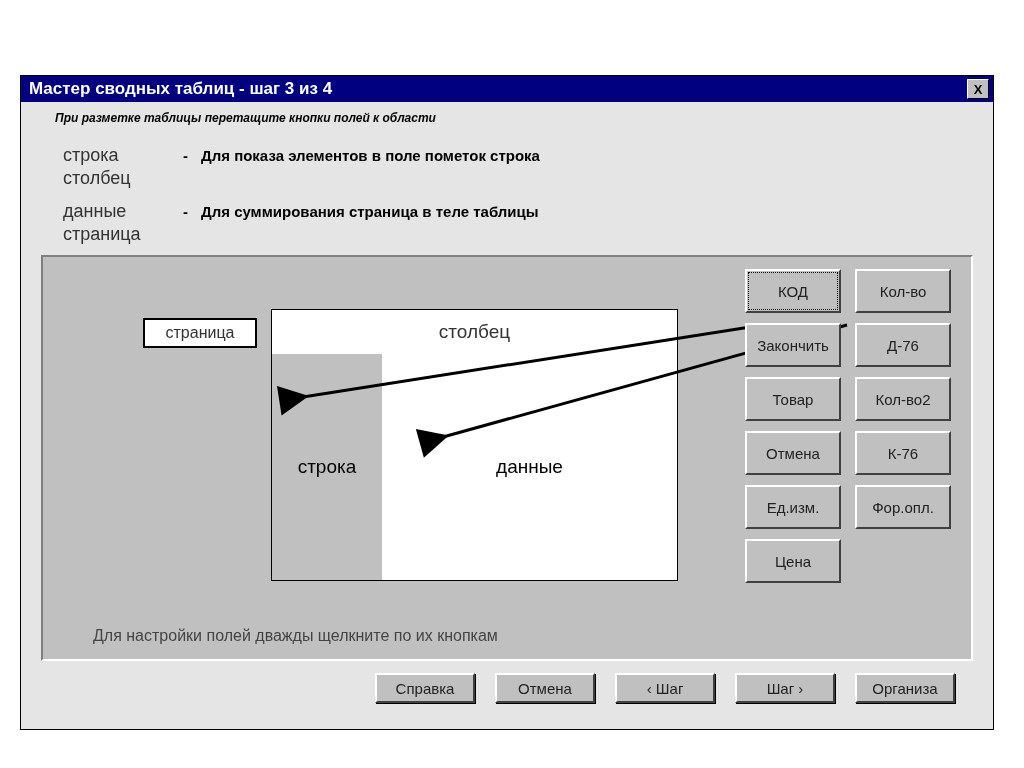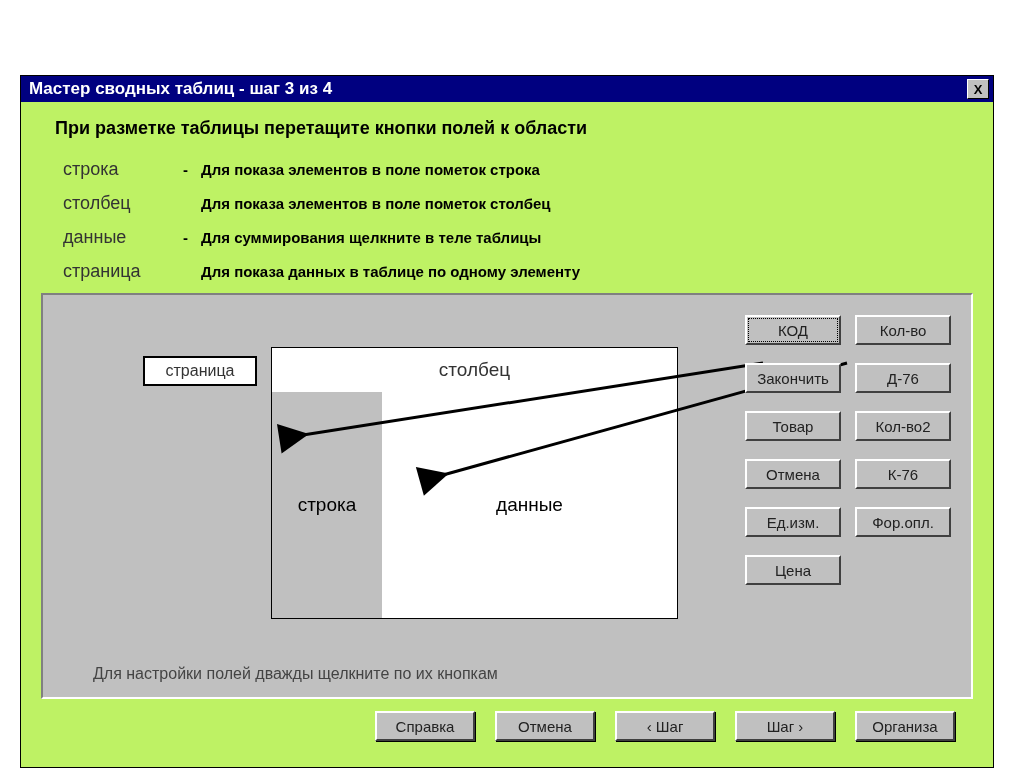--- a/index.html
+++ b/index.html
@@ -10,21 +10,21 @@
     width: 1024px;
     height: 768px;
     overflow: hidden;
   }
   .dialog {
     position: absolute;
     left: 20px;
     top: 75px;
     width: 972px;
     border: 1px solid #000;
-    background: #bef264;
+    background: #e5e5e5;
   }
   .titlebar {
     background: #000080;
     color: #ffffff;
     height: 26px;
     display: flex;
     align-items: center;
     justify-content: space-between;
     padding: 0 4px 0 8px;
     font-weight: bold;
@@ -43,24 +43,25 @@
     display: flex;
     align-items: center;
     justify-content: center;
     cursor: pointer;
     font-family: Arial, sans-serif;
   }
   .body {
     padding: 8px 20px 12px 20px;
   }
   .intro {
-    font-size: 18px;
-    font-weight: bold;
-    margin: 8px 0 8px 14px;
-    color: #000;
+    font-size: 12px;
+    font-weight: bold;
+    margin: 1px 0 8px 14px;
+    color: #000;
+    font-style: italic;
   }
   .legend {
     margin-left: 22px;
     margin-bottom: 10px;
   }
   .legend-row {
     display: flex;
     align-items: baseline;
     line-height: 22px;
   }
@@ -161,35 +162,34 @@
     display: flex;
     gap: 14px;
   }
   .fields-col {
     display: flex;
     flex-direction: column;
     gap: 10px;
   }
   .field-btn {
     width: 96px;
-    height: 30px;
+    height: 44px;
     background: #c0c0c0;
     border: 2px solid #fff;
     border-right-color: #404040;
     border-bottom-color: #404040;
     display: flex;
     align-items: center;
     justify-content: center;
     font-size: 15px;
     color: #222;
     cursor: grab;
     user-select: none;
     box-sizing: border-box;
     position: relative;
-    margin-top: 8px;
   }
   .field-btn.focus {
     outline: 1px dotted #000;
     outline-offset: -4px;
   }
   .hint {
     position: absolute;
     left: 30px;
     bottom: 14px;
     font-size: 16px;
@@ -243,31 +243,29 @@
 
     <div class="legend">
       <div class="legend-row">
         <span class="legend-term">строка</span>
         <span class="legend-dash">-</span>
         <span class="legend-desc">Для показа элементов в поле пометок строка</span>
       </div>
       <div class="legend-row">
         <span class="legend-term">столбец</span>
         <span class="legend-dash"></span>
-        <span class="legend-desc">Для показа элементов в поле пометок столбец</span>
       </div>
       <div class="legend-row">
         <span class="legend-term">данные</span>
         <span class="legend-dash">-</span>
-        <span class="legend-desc">Для суммирования щелкните в теле таблицы</span>
+        <span class="legend-desc">Для суммирования страница в теле таблицы</span>
       </div>
       <div class="legend-row">
         <span class="legend-term">страница</span>
         <span class="legend-dash"></span>
-        <span class="legend-desc">Для показа данных в таблице по одному элементу</span>
       </div>
     </div>
 
     <div class="panel">
 
       <div class="layout-area">
         <div class="page-box">страница</div>
         <div class="grid-wrap">
           <div class="col-header">
             <span>столбец</span>

